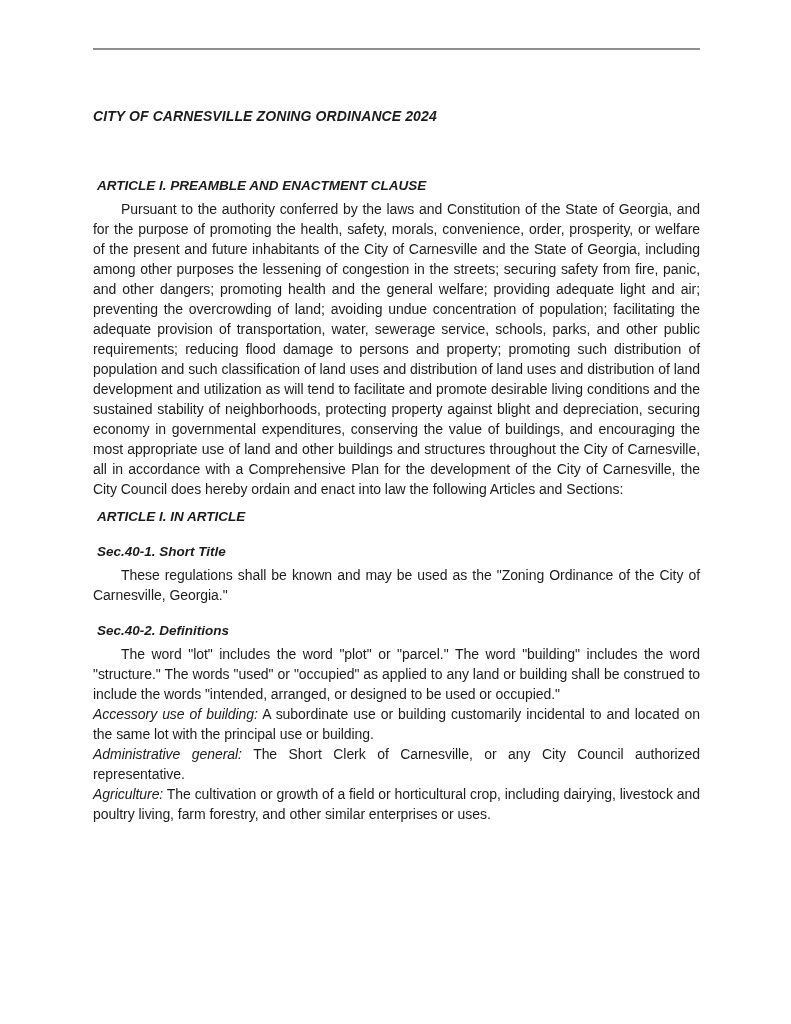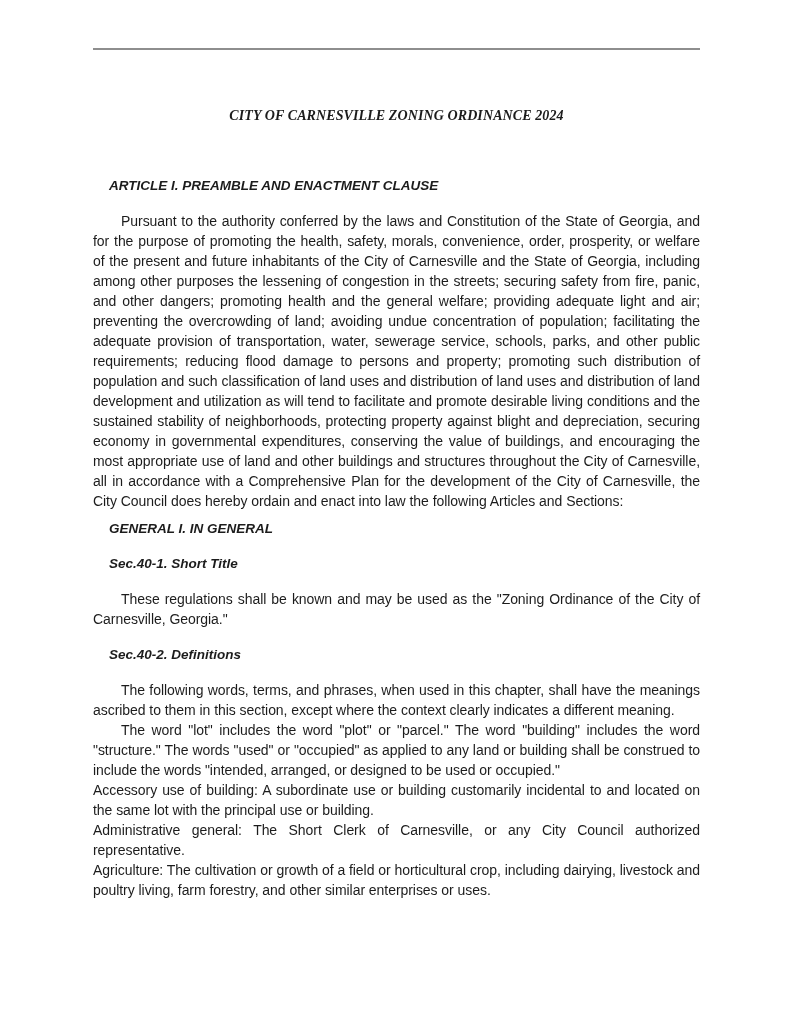--- a/index.html
+++ b/index.html
@@ -22,75 +22,72 @@
     top: 0;
     width: 607px;
   }
   .rule {
     margin-top: 48px;
     height: 2px;
     background: #8e8e8e;
   }
   .doc-title {
     margin: 57px 0 0 0;
-    text-align: center;
     font-size: 14px;
     font-weight: bold;
     font-style: italic;
     line-height: 18px;
     letter-spacing: 0.1px;
-    font-family: Liberation Serif, serif;
   }
   .heading {
-    margin: 16px;
+    margin: 4px;
     font-size: 13.5px;
     font-weight: bold;
     font-style: italic;
     line-height: 18px;
   }
   .h-preamble { margin-top: 52px; }
   .h-general  { margin-top: 9px; }
   .h-sec      { margin-top: 17px; }
   p.body-par {
     margin: 0;
     font-size: 14px;
     line-height: 20px;
     text-align: justify;
     letter-spacing: -0.05px;
   }
   .indent { text-indent: 28px; }
   .p-preamble { margin-top: 16px; }
   .p-sec      { margin-top: 15px; }
   .p-follow   { margin-top: 9px; }
   .def-par    { margin-top: 9px; }
-  .def-term   { }
+  .def-term   { font-style: italic; }
 </style>
 </head>
 <body>
 
 <div class="page">
   <div class="content">
 
     <div class="rule"></div>
 
     <h1 class="doc-title">CITY OF CARNESVILLE ZONING ORDINANCE 2024</h1>
 
     <h2 class="heading h-preamble">ARTICLE I. PREAMBLE AND ENACTMENT CLAUSE</h2>
 
     <p class="body-par indent p-preamble">Pursuant to the authority conferred by the laws and Constitution of the State of Georgia, and for the purpose of promoting the health, safety, morals, convenience, order, prosperity, or welfare of the present and future inhabitants of the City of Carnesville and the State of Georgia, including among other purposes the lessening of congestion in the streets; securing safety from fire, panic, and other dangers; promoting health and the general welfare; providing adequate light and air; preventing the overcrowding of land; avoiding undue concentration of population; facilitating the adequate provision of transportation, water, sewerage service, schools, parks, and other public requirements; reducing flood damage to persons and property; promoting such distribution of population and such classification of land uses and distribution of land uses and distribution of land development and utilization as will tend to facilitate and promote desirable living conditions and the sustained stability of neighborhoods, protecting property against blight and depreciation, securing economy in governmental expenditures, conserving the value of buildings, and encouraging the most appropriate use of land and other buildings and structures throughout the City of Carnesville, all in accordance with a Comprehensive Plan for the development of the City of Carnesville, the City Council does hereby ordain and enact into law the following Articles and Sections:</p>
 
-    <h2 class="heading h-general">GENERAL I. IN GENERAL</h2>
+    <h2 class="heading h-general">ARTICLE I. IN ARTICLE</h2>
 
     <h3 class="heading h-sec">Sec.40-1. Short Title</h3>
 
     <p class="body-par indent p-sec">These regulations shall be known and may be used as the "Zoning Ordinance of the City of Carnesville, Georgia."</p>
 
     <h3 class="heading h-sec">Sec.40-2. Definitions</h3>
 
-    <p class="body-par indent p-sec">The following words, terms, and phrases, when used in this chapter, shall have the meanings ascribed to them in this section, except where the context clearly indicates a different meaning.</p>
 
     <p class="body-par indent p-follow">The word "lot" includes the word "plot" or "parcel." The word "building" includes the word "structure." The words "used" or "occupied" as applied to any land or building shall be construed to include the words "intended, arranged, or designed to be used or occupied."</p>
 
     <p class="body-par def-par"><span class="def-term">Accessory use of building:</span> <span>A subordinate use or building customarily incidental to and located on the same lot with the principal use or building.</span></p>
 
     <p class="body-par def-par"><span class="def-term">Administrative general:</span> <span>The Short Clerk of Carnesville, or any City Council authorized representative.</span></p>
 
     <p class="body-par def-par"><span class="def-term">Agriculture:</span> <span>The cultivation or growth of a field or horticultural crop, including dairying, livestock and poultry living, farm forestry, and other similar enterprises or uses.</span></p>
 
   </div>

